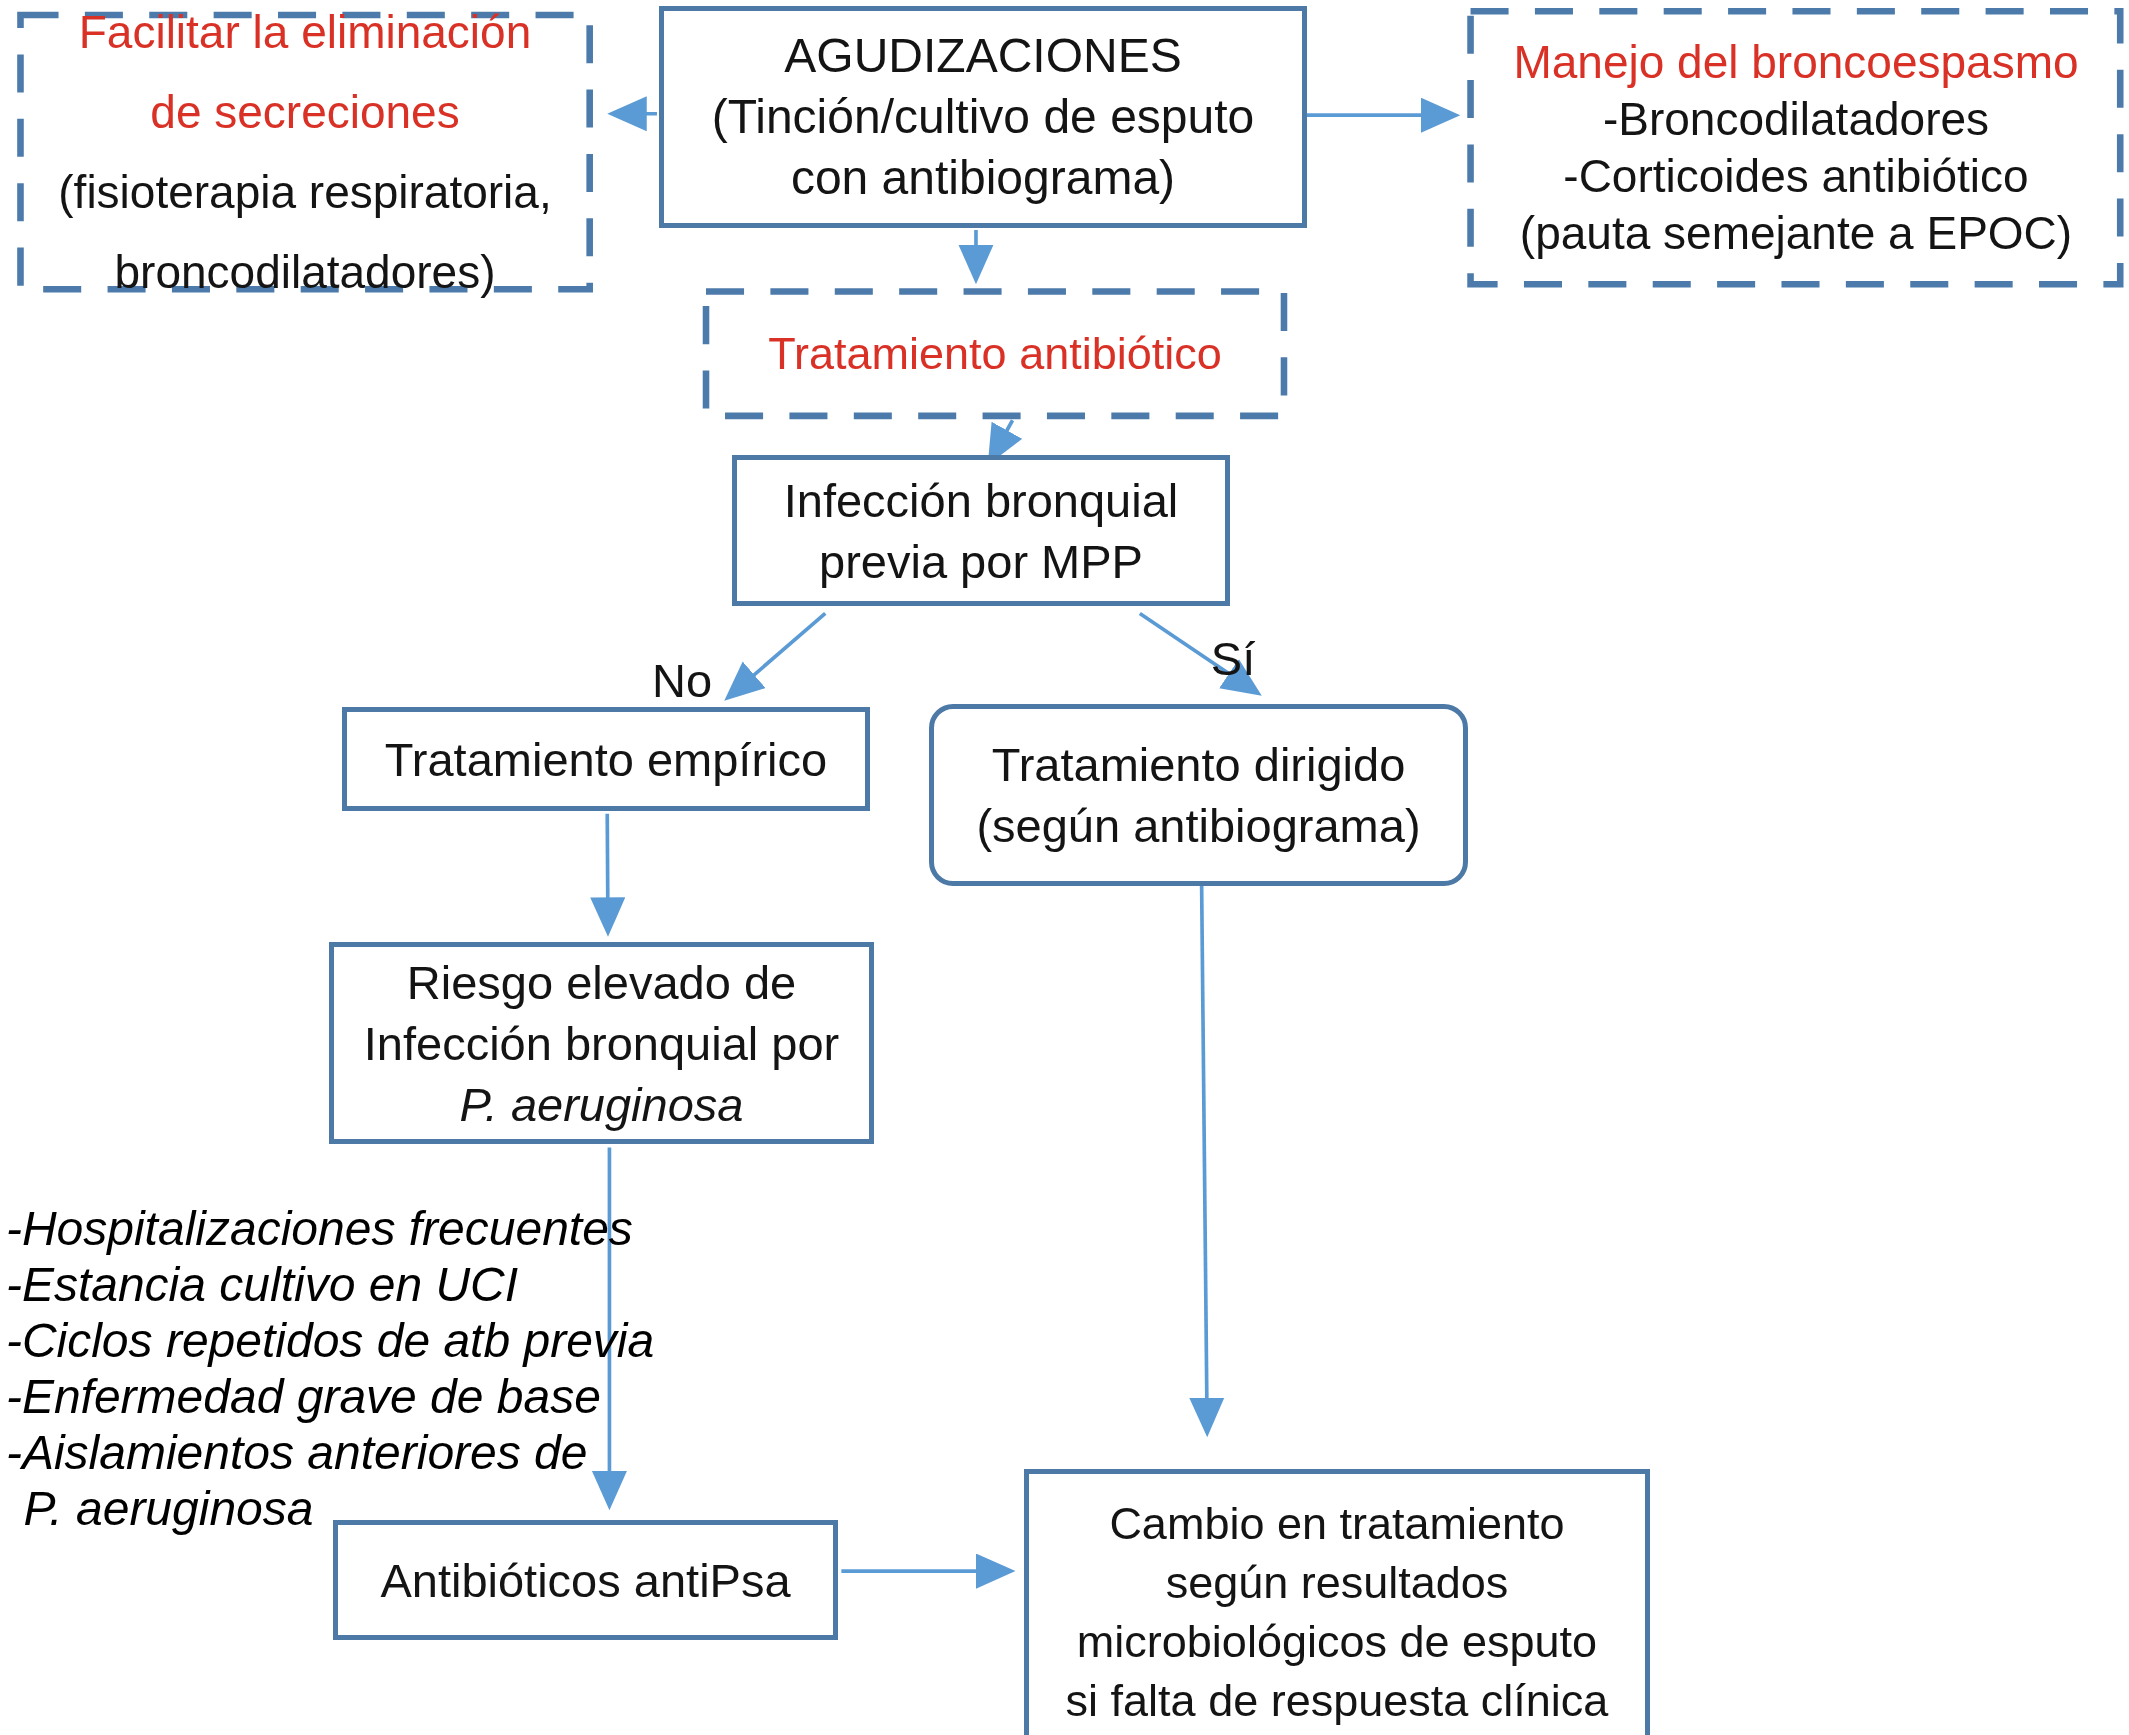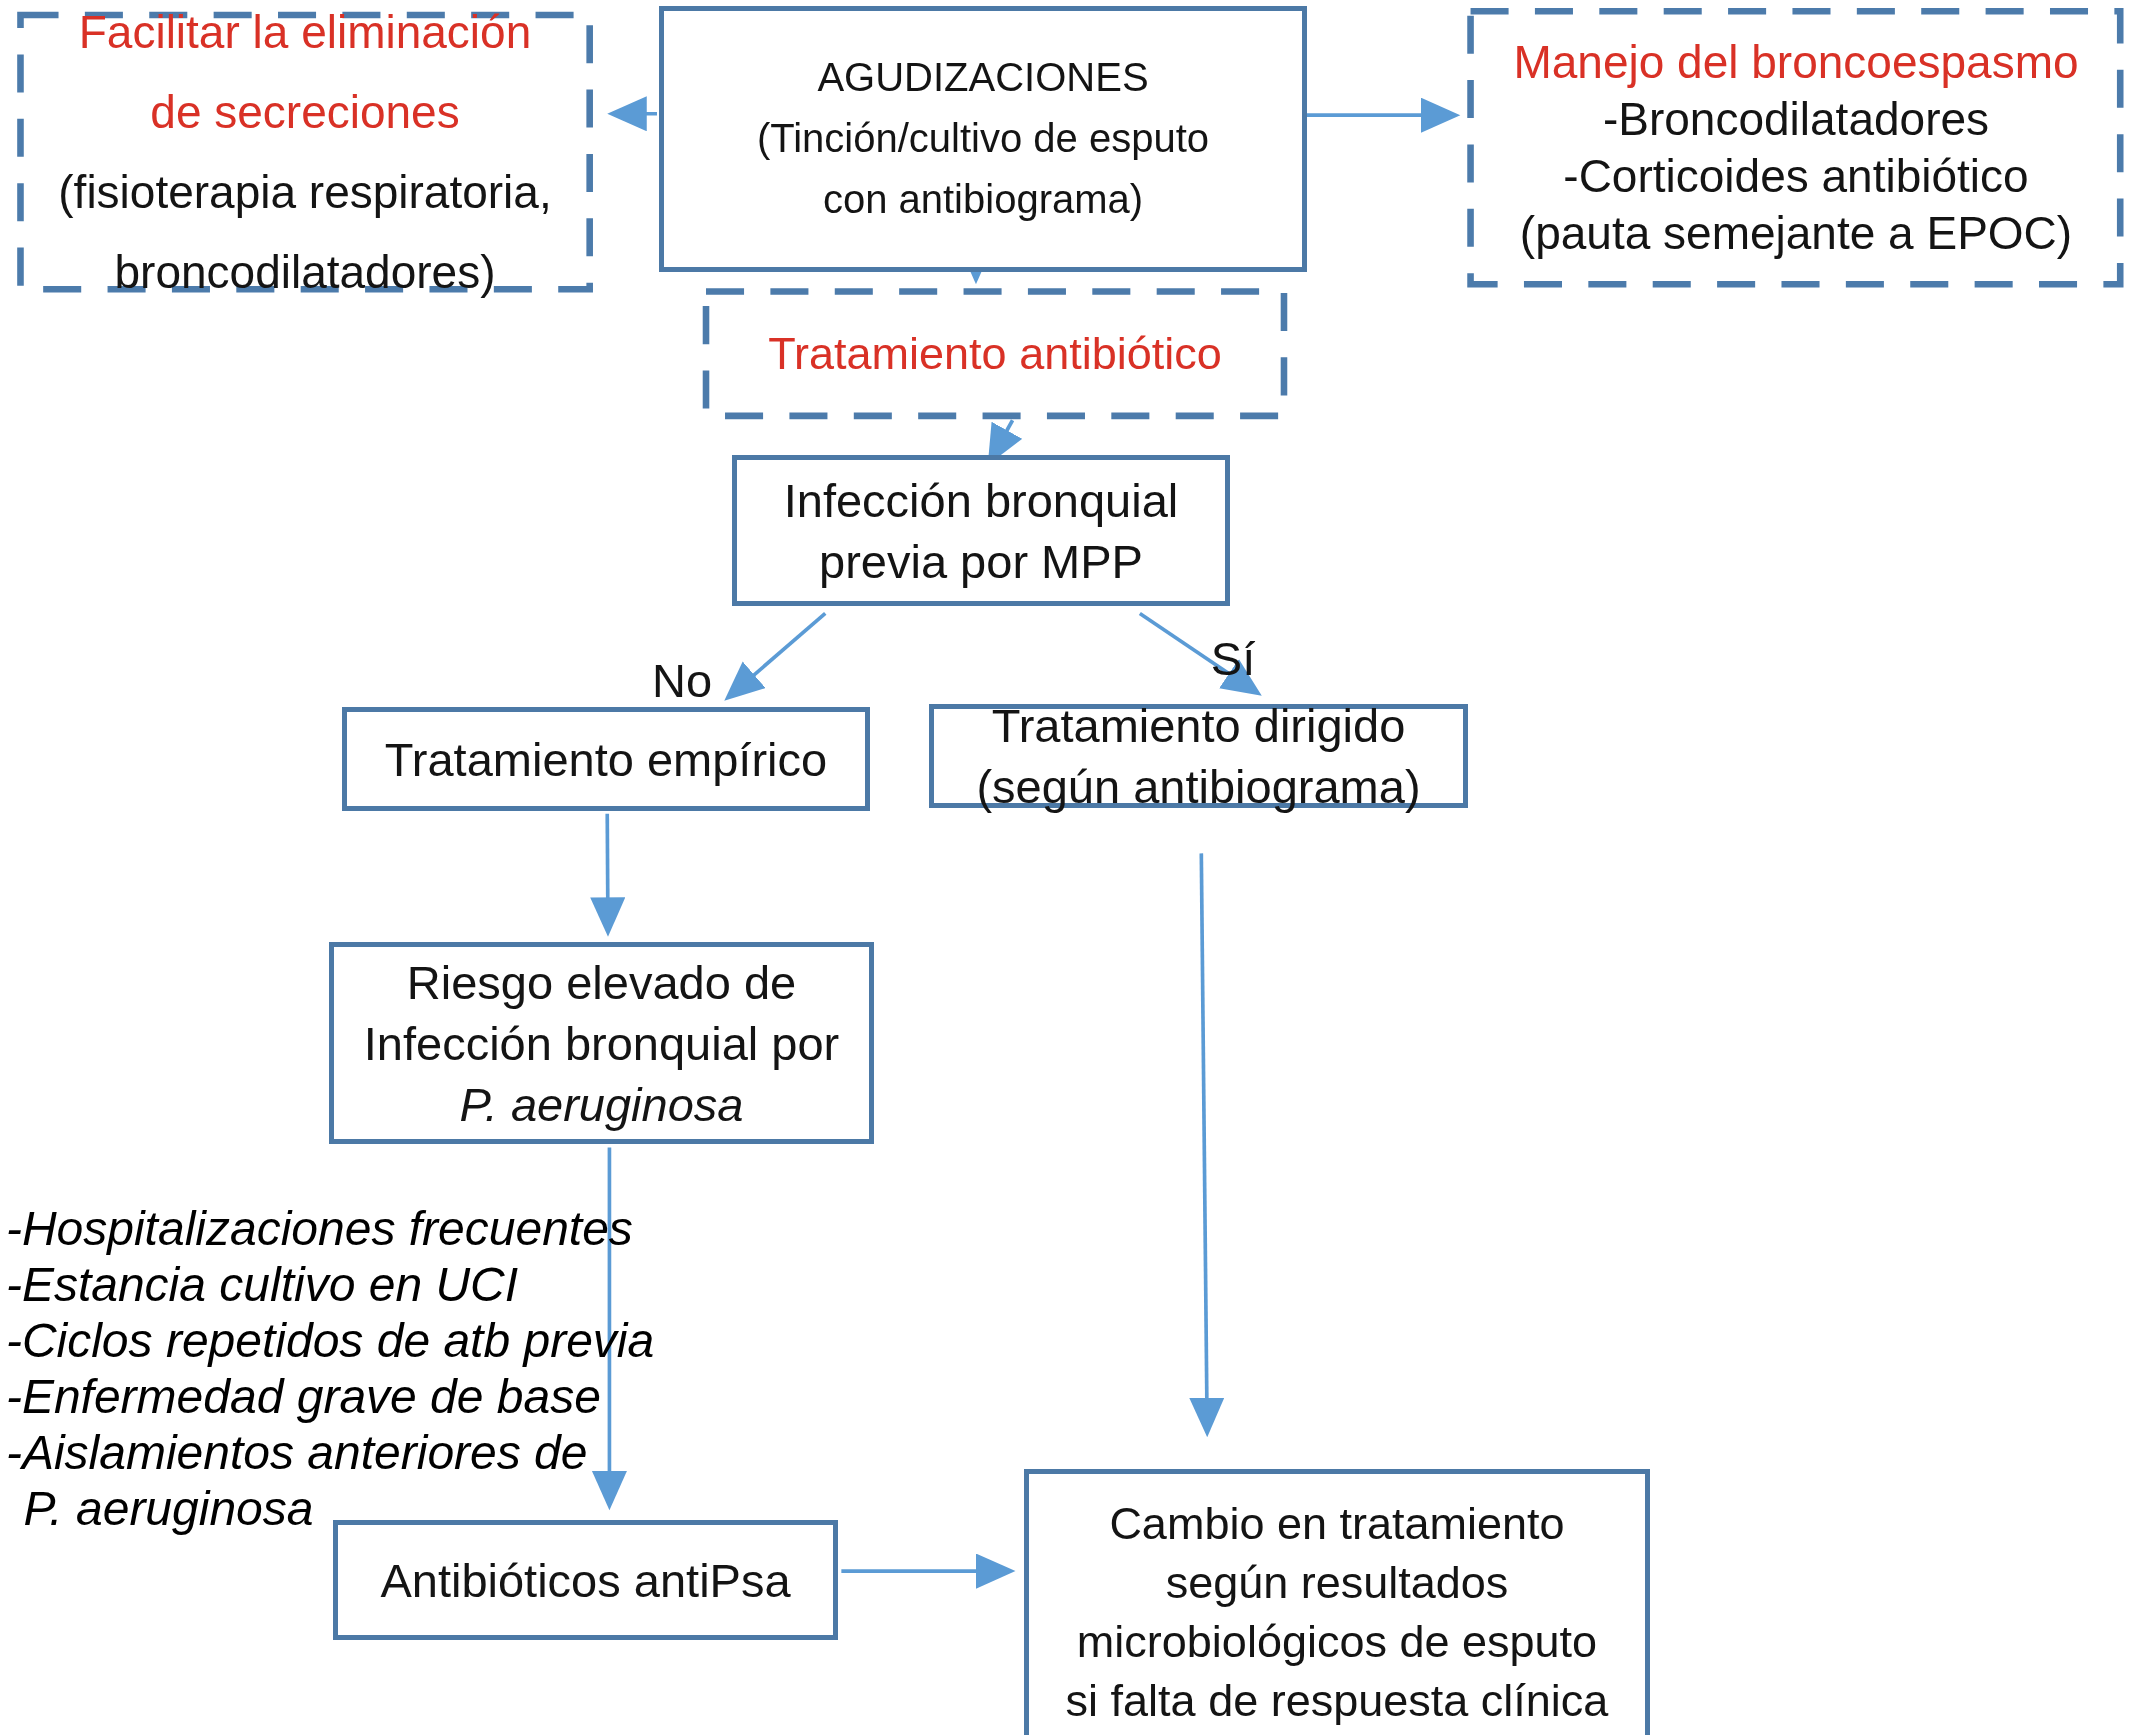--- a/index.html
+++ b/index.html
@@ -19,26 +19,26 @@
     text-align:center;
     box-sizing:border-box;
   }
   .solid{border:5.9px solid #4c79a6;background:#ffffff;}
   .ln{white-space:nowrap;}
   .red{color:#d93126;}
   .italic{font-style:italic;}
 
   
   #n-facilitar{left:20.5px;top:14.6px;width:569px;height:274px;font-size:46px;line-height:56px;gap:24px;}
-  #n-agudizaciones{left:659px;top:5.9px;width:648px;height:266px;font-size:40px;line-height:61px;}
+  #n-agudizaciones{left:659px;top:5.9px;width:648px;height:222px;font-size:48px;line-height:61px;}
   #n-manejo{left:1471px;top:11px;width:650px;height:273px;font-size:46px;line-height:57px;text-align:center;}
   #n-antibiotico{left:706px;top:291px;width:578px;height:124px;font-size:45px;line-height:51px;}
   #n-mpp{left:732px;top:455px;width:498px;height:151px;font-size:47px;line-height:61px;}
   #n-empirico{left:342px;top:707px;width:528px;height:104px;font-size:47px;line-height:51px;}
-  #n-dirigido{left:929px;top:704px;width:539px;height:104px;font-size:47px;line-height:61px;}
+  #n-dirigido{left:929px;top:704px;width:539px;height:182px;font-size:47px;line-height:61px;border-radius:24px;}
   #n-riesgo{left:329px;top:942px;width:545px;height:202px;font-size:47px;line-height:61px;}
   #n-antipsa{left:333px;top:1520px;width:505px;height:120px;font-size:47px;line-height:51px;}
   #n-cambio{left:1024px;top:1469px;width:626px;height:285px;font-size:45px;line-height:59px;}
 
   .edge-label{
     position:absolute;font-size:47px;line-height:47px;
     text-align:center;white-space:nowrap;
   }
   #lbl-no{left:638px;top:657px;width:88px;}
   #lbl-si{left:1189px;top:635px;width:88px;}

